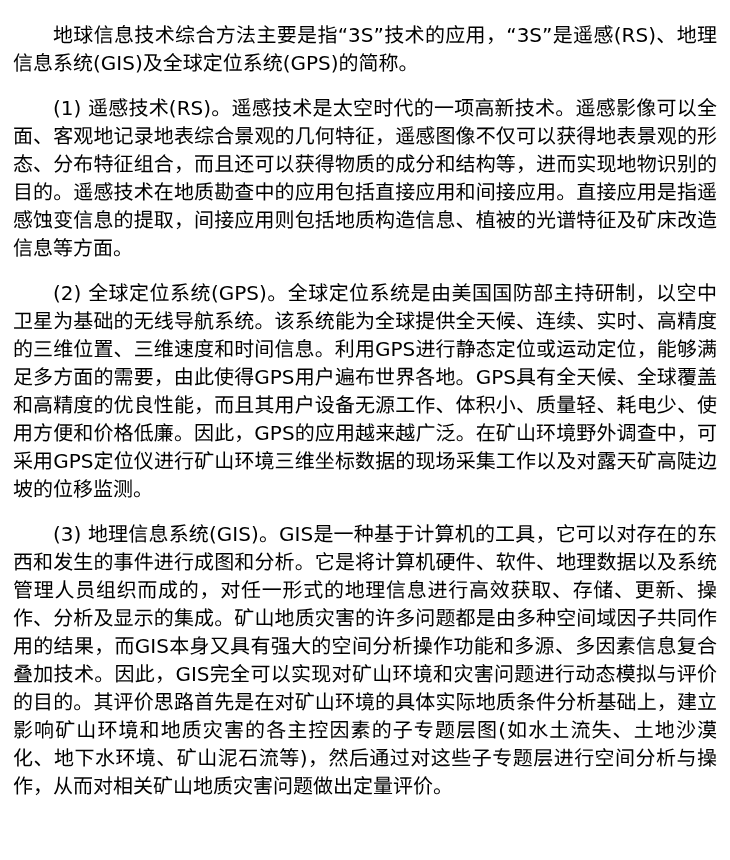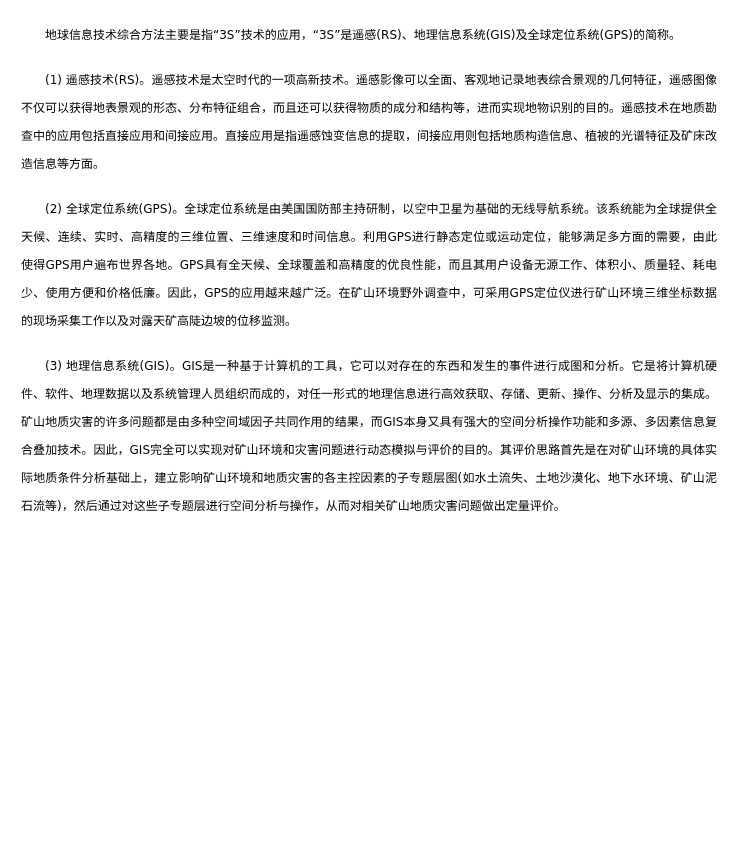--- a/index.html
+++ b/index.html
@@ -15,22 +15,22 @@
   .page {
     box-sizing: border-box;
     width: 730px;
     min-height: 860px;
     padding: 21px 13px 18px 13px;
     background: #ffffff;
     font-family: "DejaVu Sans", "Liberation Sans", sans-serif;
     color: #000000;
   }
   .page p {
-    margin: 0 0 17px 8px;
-    font-size: 12px;
+    margin: 0 0 17px 0;
+    font-size: 20px;
     line-height: 28px;
     text-align: justify;
     text-justify: inter-ideograph;
     text-indent: 2em;
     word-break: break-all;
   }
   .page p:last-child {
     margin-bottom: 0;
   }
 </style>

